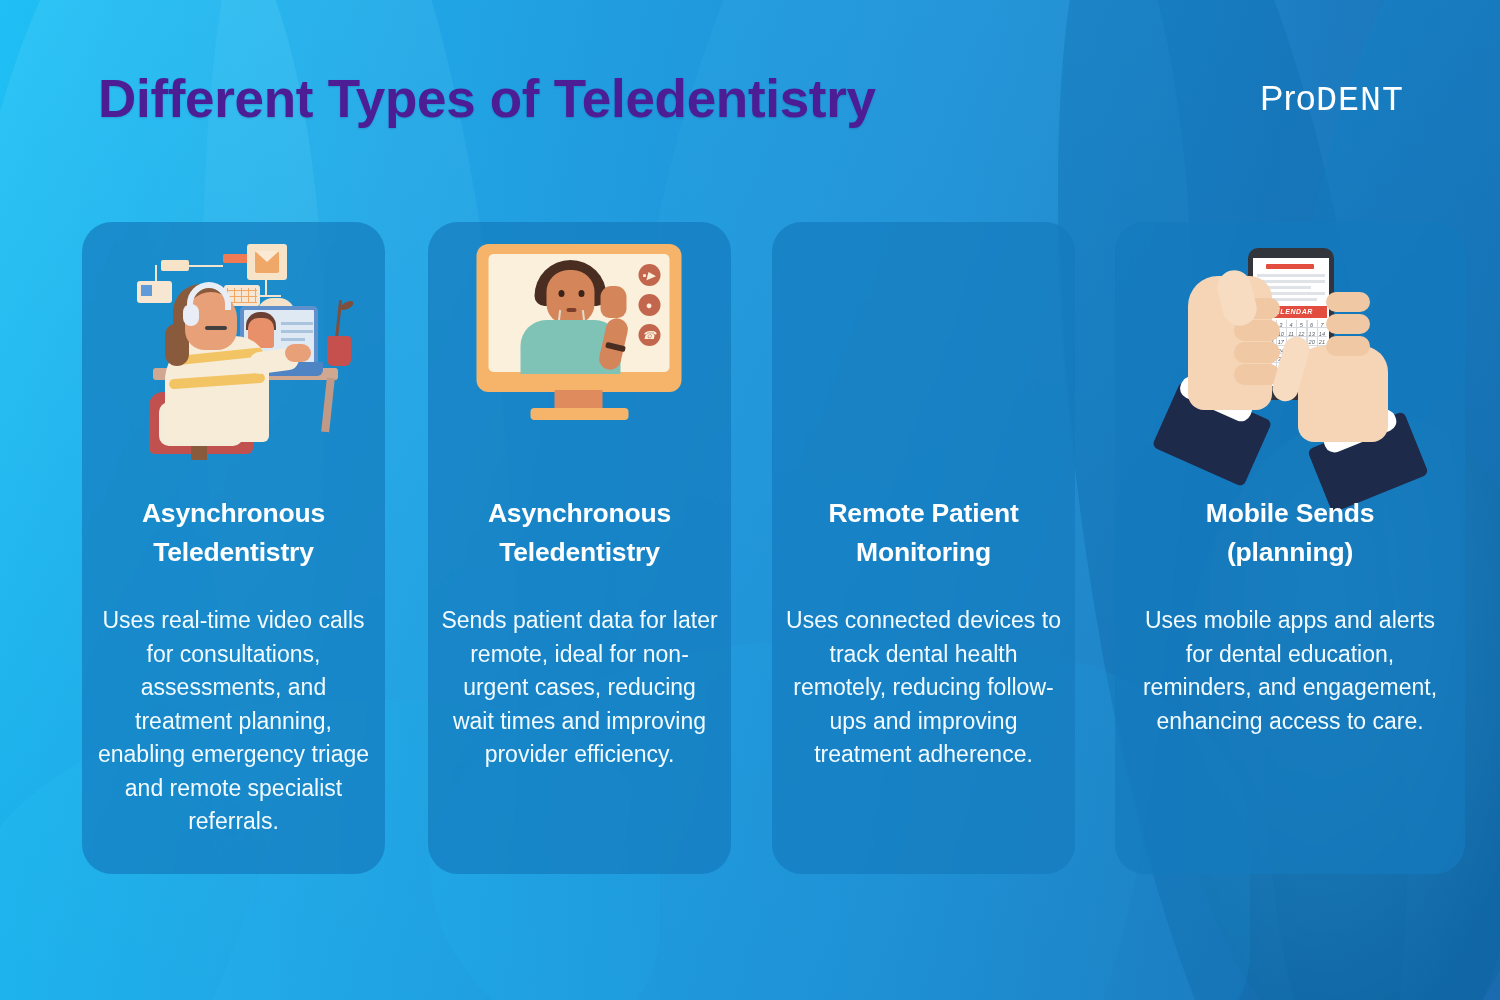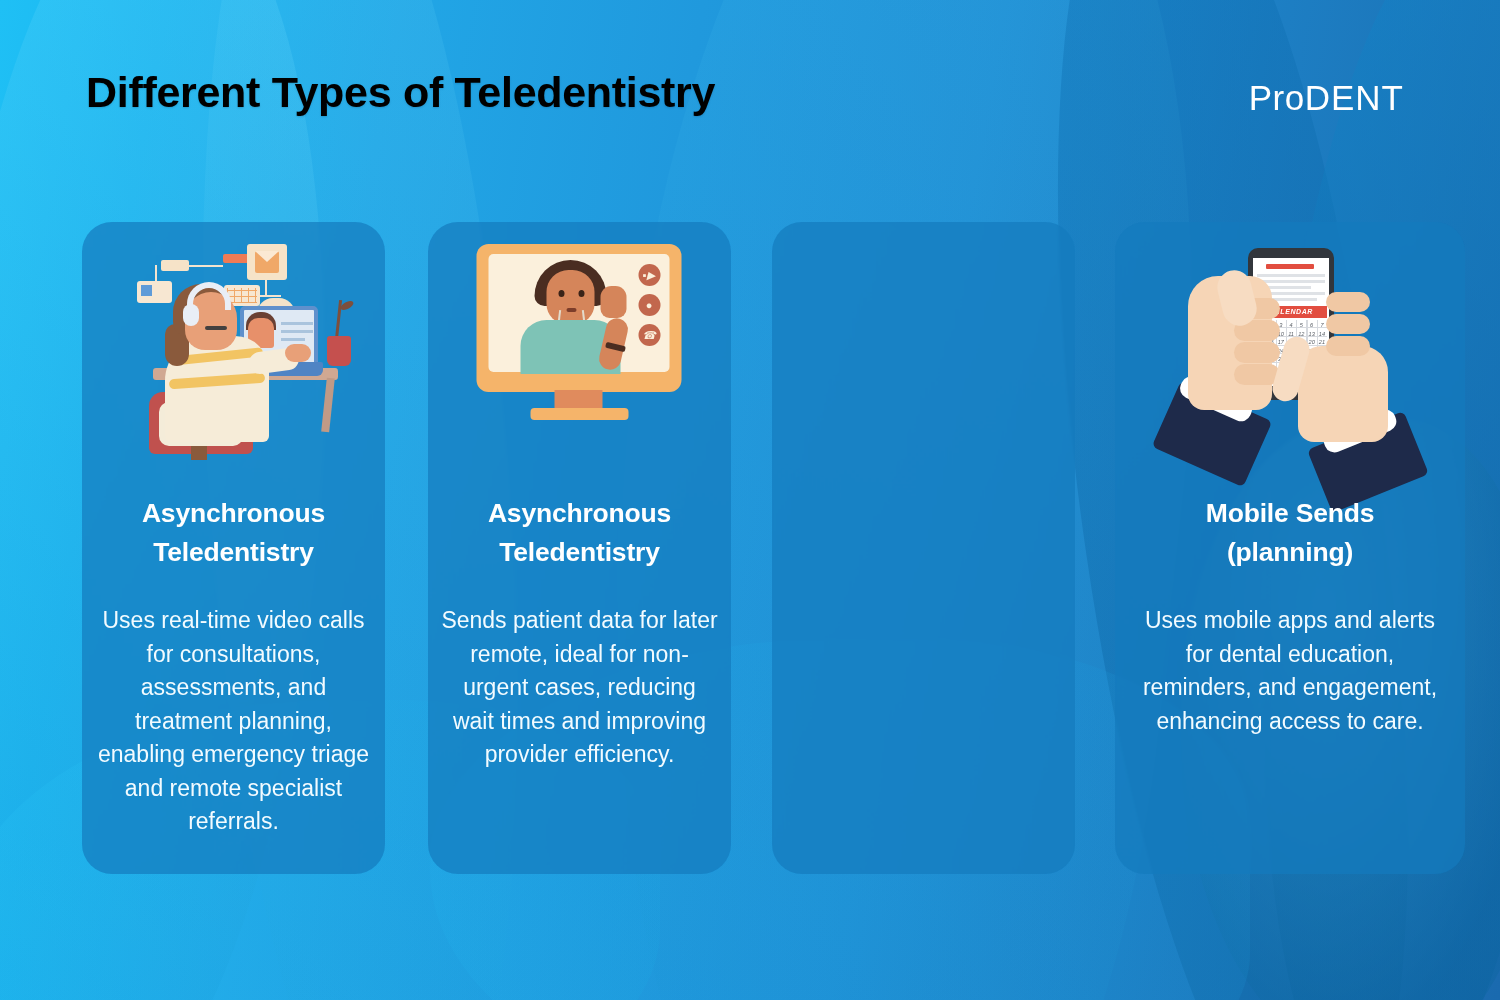--- a/index.html
+++ b/index.html
@@ -41,32 +41,32 @@
   .bg-s7 { left:-40px; top:700px; width:700px; height:420px;
     background:linear-gradient(70deg,#2ecdfa,#16a2e2);
     border-radius:60% 40% 50% 50%; opacity:.2; }
   .bg-s8 { left:430px; top:640px; width:820px; height:480px;
     background:linear-gradient(80deg,#23b5ef,#1a94d6);
     border-radius:55% 45% 40% 60%; opacity:.18; }
 
   
   #header { position:absolute; left:0; top:0; width:1500px; height:200px; }
   #page-title {
-    position:absolute; left:86px; top:68px;
-    font-size:43px; font-weight:bold; color:#000000;
+    position:absolute; left:98px; top:68px;
+    font-size:53px; font-weight:bold; color:#4c1d95;
     letter-spacing:-0.3px; white-space:nowrap;
     text-shadow:0 1px 2px rgba(0,40,70,.18);
   }
   #brand-logo {
     position:absolute; right:96px; top:78px;
     font-size:35px; color:#ffffff; letter-spacing:.5px;
     white-space:nowrap;
   }
   #brand-logo .lg-pro { font-weight:normal; }
-  #brand-logo .lg-dent { font-weight:300; letter-spacing:1px; }
+  #brand-logo .lg-dent { font-weight:300; letter-spacing:1px;font-family:Liberation Mono, monospace; }
 
   
   #cards { position:absolute; left:0; top:222px; width:1500px; height:652px; }
   .card {
     position:absolute; top:0; width:303px; height:652px;
     background:rgba(20,122,190,.70);
     border-radius:30px;
     backdrop-filter:blur(1px);
   }
   .card.c1 { left:82px; }
@@ -348,20 +348,25 @@
       </div>
     </div>
     <div class="card-title">
       <span>Asynchronous</span><br>
       <span>Teledentistry</span>
     </div>
     <div class="card-body">Sends patient data for later remote, ideal for non-urgent cases, reducing wait times and improving provider efficiency.</div>
   </div>
 
   <div class="card c3">
+    <div class="card-title">
+      <span>Remote Patient</span><br>
+      <span>Monitoring</span>
+    </div>
+    <div class="card-body">Uses connected devices to track dental health remotely, reducing follow-ups and improving treatment adherence.</div>
   </div>
 
   <div class="card c4">
     <div class="art">
       <div class="art-inner a4">
         <i class="ph4"></i>
         <i class="scr4"></i>
         <i class="redbar"></i>
         <i class="tl t1"></i>
           <i class="tl t2"></i>

